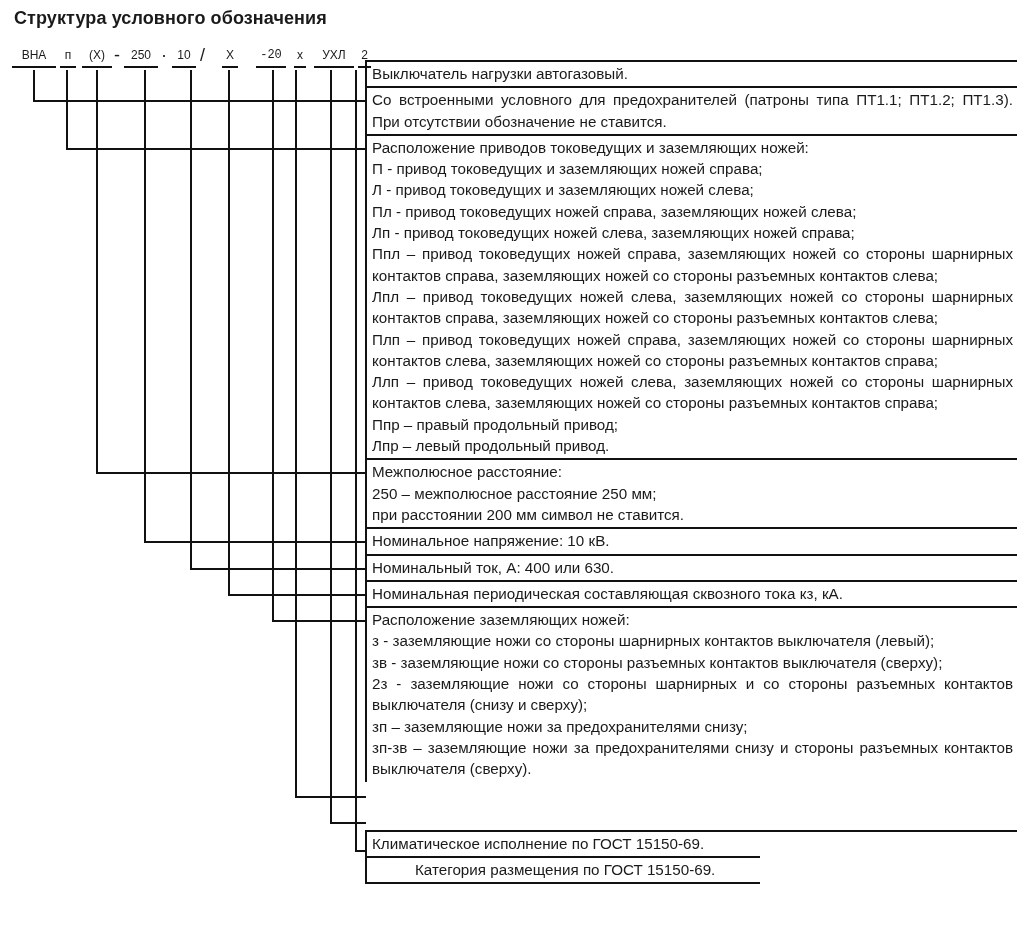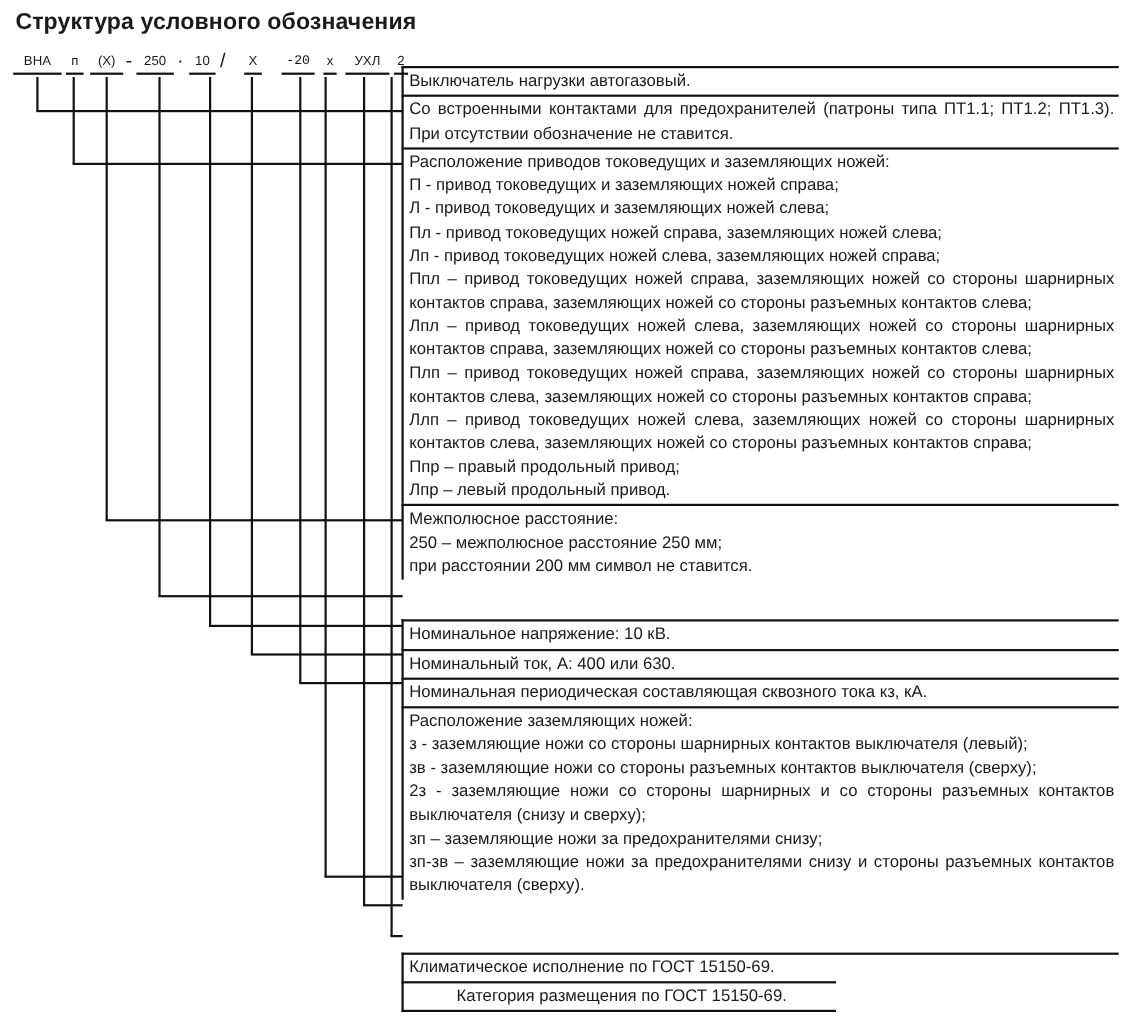--- a/index.html
+++ b/index.html
@@ -8,21 +8,21 @@
     background:#ffffff;
     font-family:"Liberation Sans", sans-serif;
     color:#1a1a1a;
     position:relative;
     overflow:hidden;
   }
   #page-root{position:relative;width:1024px;height:937px;}
 
   .title{
     position:absolute; left:14px; top:8px;
-    font-size:21px; font-weight:bold; letter-spacing:.1px;
+    font-size:18px; font-weight:bold; letter-spacing:.1px;
     white-space:nowrap;
   }
 
   
   .code-line{position:absolute; left:0; top:44px; height:26px;}
   .code-seg{
     position:absolute; top:0;
     font-size:12px; line-height:22px;
     white-space:nowrap;
     text-align:center;
@@ -97,41 +97,41 @@
       <div class="lead-h" style="left: 330px; top: 821.797px; width: 36px;"></div>
       <div class="lead-v" style="left: 355px; top: 70px; height: 781.094px;"></div>
       <div class="lead-h" style="left: 355px; top: 850.094px; width: 11px;"></div>
     </div>
 
   <div class="rows" id="rows-container">
       <div class="row" style="width: 652px;">
         <p>Выключатель нагрузки автогазовый.</p>
       </div>
       <div class="row" style="width: 652px;">
-        <p class="j">Со встроенными контактами для предохранителей (патроны типа ПТ1.1; ПТ1.2; ПТ1.3). При отсутствии обозначение не ставится.</p>
+        <p class="j">Со встроенными условного для предохранителей (патроны типа ПТ1.1; ПТ1.2; ПТ1.3). При отсутствии обозначение не ставится.</p>
       </div>
       <div class="row" style="width: 652px;">
         <p>Расположение приводов токоведущих и заземляющих ножей:</p>
         <p>П - привод токоведущих и заземляющих ножей справа;</p>
         <p>Л - привод токоведущих и заземляющих ножей слева;</p>
         <p>Пл - привод токоведущих ножей справа, заземляющих ножей слева;</p>
         <p>Лп - привод токоведущих ножей слева, заземляющих ножей справа;</p>
         <p class="j">Ппл – привод токоведущих ножей справа, заземляющих ножей со стороны шарнирных контактов справа, заземляющих ножей со стороны разъемных контактов слева;</p>
         <p class="j">Лпл – привод токоведущих ножей слева, заземляющих ножей со стороны шарнирных контактов справа, заземляющих ножей со стороны разъемных контактов слева;</p>
         <p class="j">Плп – привод токоведущих ножей справа, заземляющих ножей со стороны шарнирных контактов слева, заземляющих ножей со стороны разъемных контактов справа;</p>
         <p class="j">Ллп – привод токоведущих ножей слева, заземляющих ножей со стороны шарнирных контактов слева, заземляющих ножей со стороны разъемных контактов справа;</p>
         <p>Ппр – правый продольный привод;</p>
         <p>Лпр – левый продольный привод.</p>
       </div>
       <div class="row" style="width: 652px;">
         <p>Межполюсное расстояние:</p>
         <p>250 – межполюсное расстояние 250 мм;</p>
         <p>при расстоянии 200 мм символ не ставится.</p>
       </div>
-      <div class="row" style="width: 652px; margin-top: 36px;">
+      <div class="row" style="width: 652px;">
         <p>Номинальное напряжение: 10 кВ.</p>
       </div>
       <div class="row" style="width: 652px;">
         <p>Номинальный ток, А: 400 или 630.</p>
       </div>
       <div class="row" style="width: 652px;">
         <p>Номинальная периодическая составляющая  сквозного тока кз, кА.</p>
       </div>
       <div class="row" style="width: 652px;">
         <p>Расположение заземляющих ножей:</p>

